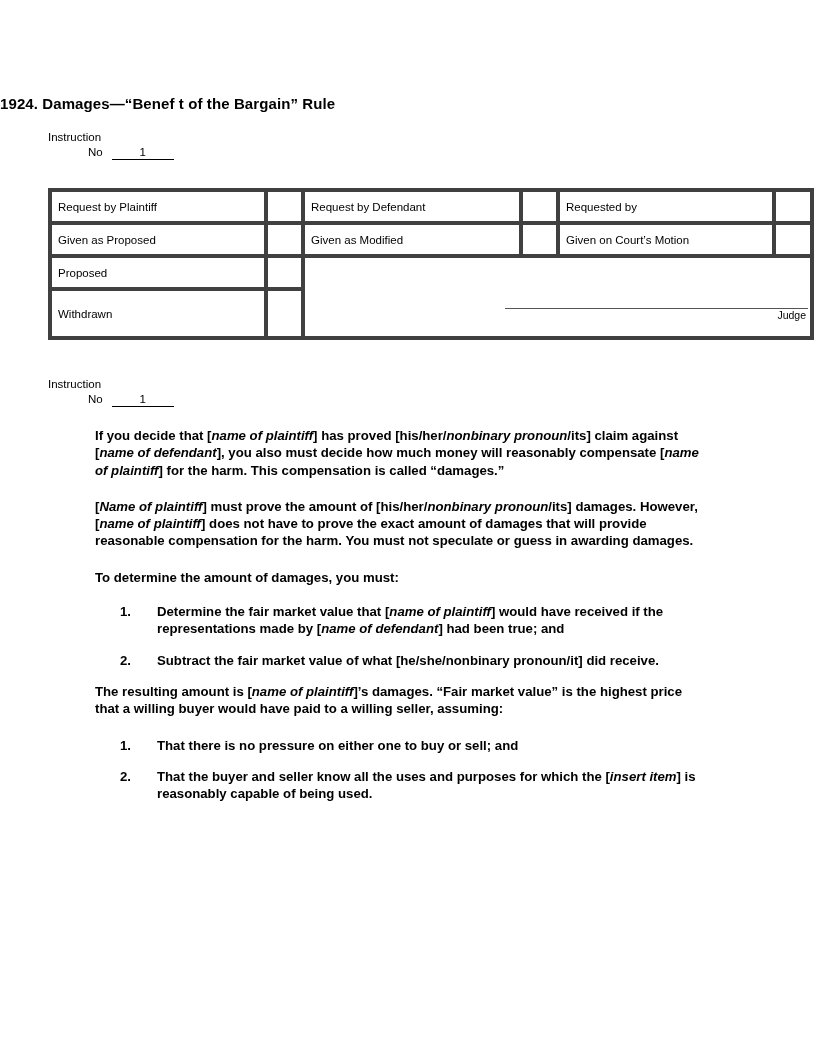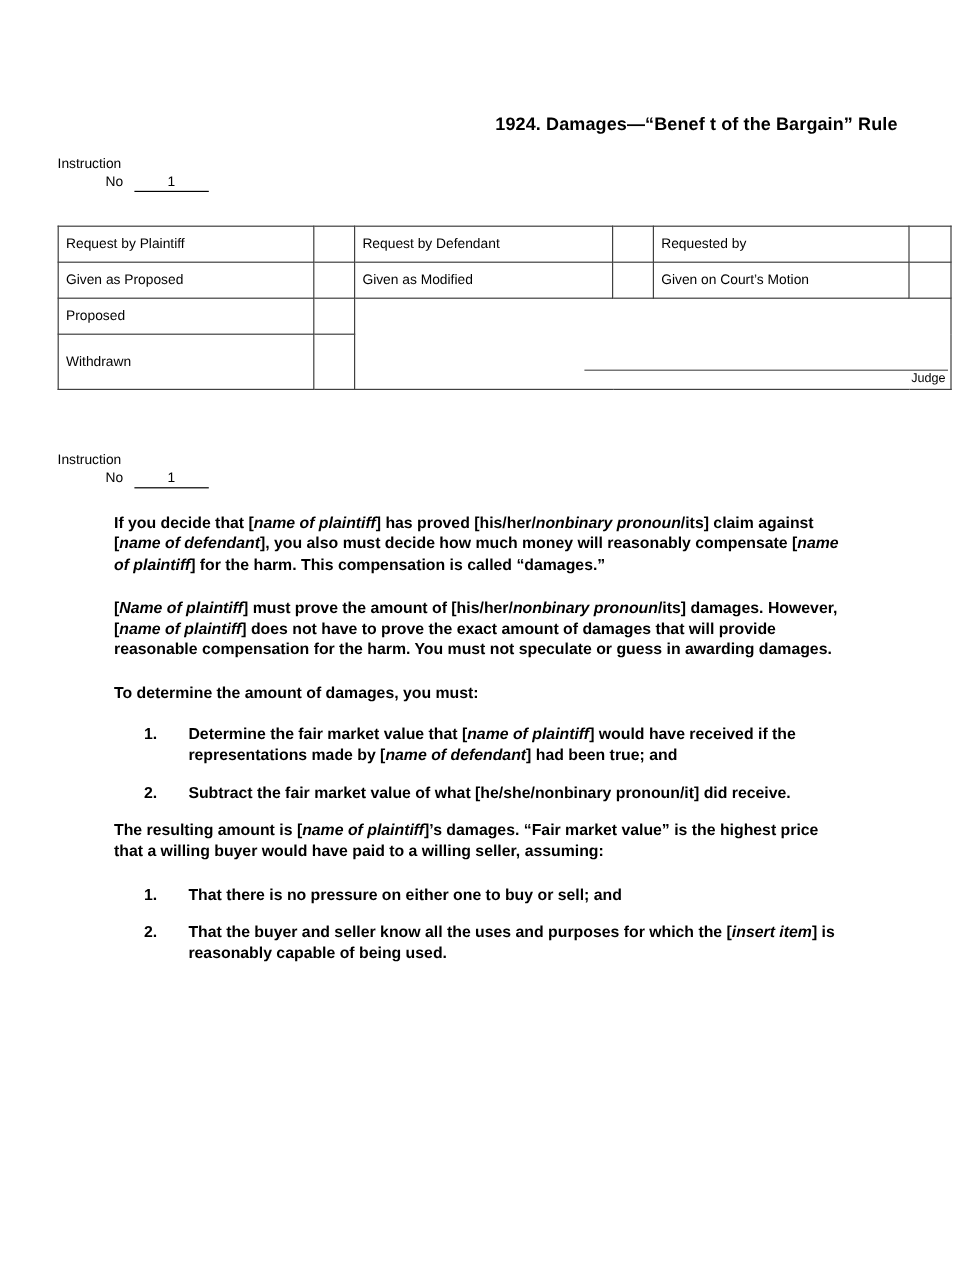--- a/index.html
+++ b/index.html
@@ -15,24 +15,24 @@
     position: relative;
     width: 816px;
     height: 1056px;
     background: #ffffff;
     overflow: hidden;
   }
 
   
   .doc-title {
     position: absolute;
-    left: 16px;
+    left: 0;
     top: 95px;
     width: 732px;
-    text-align: right;
+    text-align: left;
     font-size: 15px;
     font-weight: bold;
     letter-spacing: 0.1px;
   }
 
   
   .instr-block {
     position: absolute;
     font-size: 11.5px;
     font-weight: normal;
@@ -61,40 +61,40 @@
   .req-table {
     position: absolute;
     left: 48px;
     top: 188px;
     width: 720px;
     border-collapse: collapse;
     table-layout: fixed;
     font-size: 11.5px;
   }
   .req-table td {
-    border: 1px solid #404040;
+    border: 4px solid #404040;
     padding: 0 0 0 6px;
     vertical-align: middle;
     height: 29px;
     font-weight: normal;
     white-space: nowrap;
   }
   .req-table td.cb {
     padding: 0;
     border-left: 1px solid #3a3a3a;
   }
   .sig-cell {
     position: relative;
     vertical-align: bottom;
     padding: 0 !important;
   }
   .sig-wrap {
     position: absolute;
     right: 2px;
-    bottom: 2px;
+    bottom: 14px;
     width: 303px;
     margin-top: 27px;
   }
   .sig-line {
     border-top: 1px solid #555;
     width: 100%;
     height: 0;
   }
   .sig-label {
     text-align: right;

